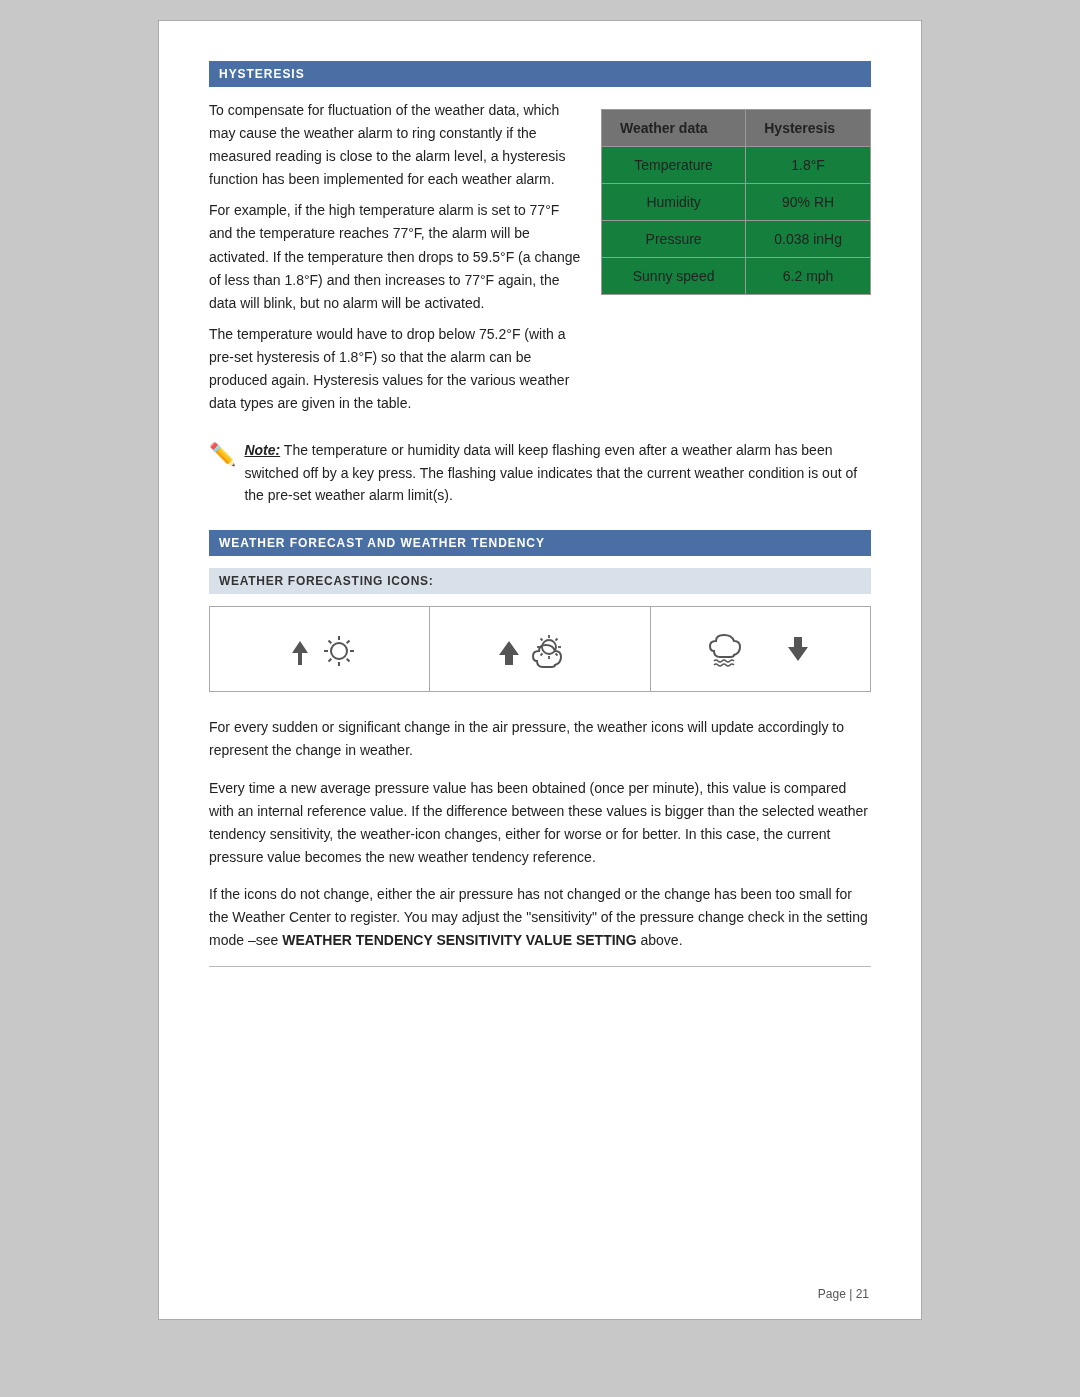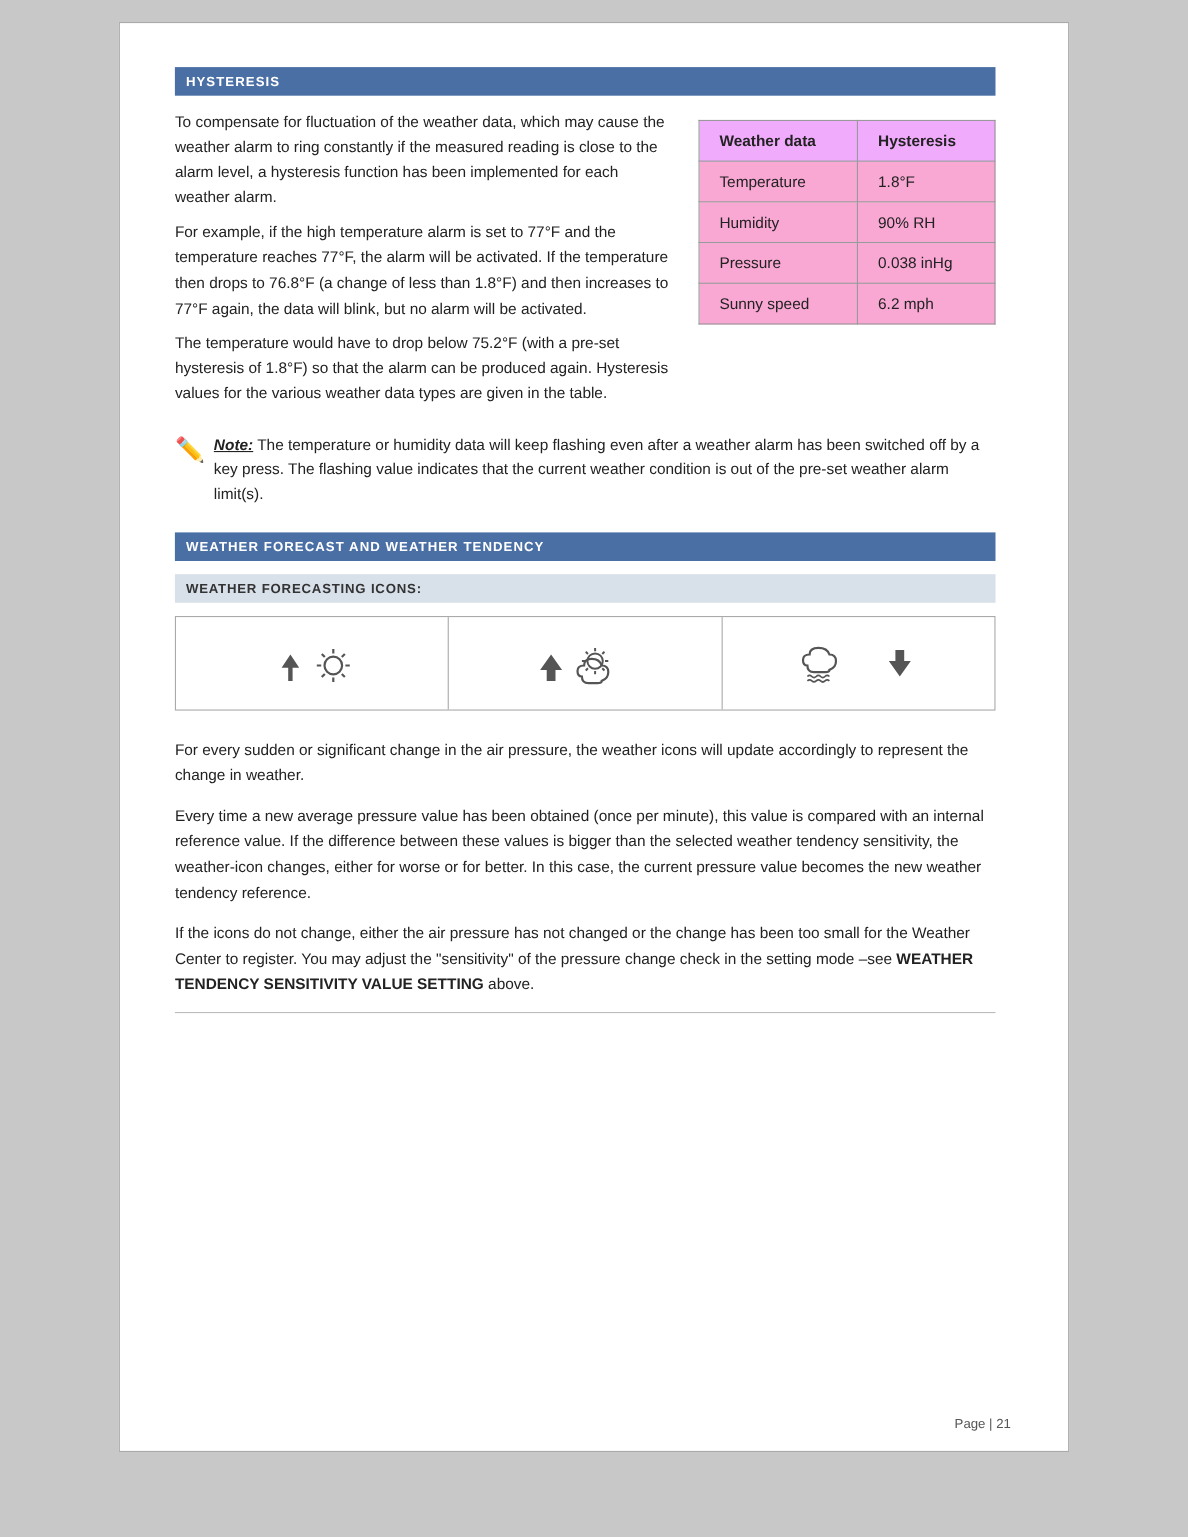--- a/index.html
+++ b/index.html
@@ -8,23 +8,23 @@
       display: flex;
       justify-content: center;
       align-items: flex-start;
       padding: 20px;
       font-family: 'Segoe UI', Arial, sans-serif;
       font-size: 14px;
       color: #222;
     }
     .page {
       background: #fff;
-      width: 864px;
+      width: 764px;
       min-height: 1300px;
-      padding: 40px 66px 40px 50px;
+      padding: 40px 50px 40px 50px;
       border: 1px solid #aaa;
       position: relative;
     }
 
     
     .section-header {
       background: #4a6fa5;
       color: #fff;
       font-weight: bold;
       font-size: 12px;
@@ -56,24 +56,25 @@
       margin-top: 10px;
     }
     .hysteresis-table th, .hysteresis-table td {
       border: 1px solid #999;
       padding: 10px 18px;
       text-align: left;
       font-size: 14px;
     }
     .hysteresis-table th {
       font-weight: bold;
-      background: #f0abfc;
+      background: #737373;
     }
     .hysteresis-table td {
-      background: #f9a8d4;
+      background: #15803d;
+      text-align: center;
     }
 
     
     .note-block {
       display: flex;
       gap: 8px;
       align-items: flex-start;
       margin-bottom: 24px;
       line-height: 1.6;
     }
@@ -175,21 +176,21 @@
 
 <div class="page">
 
   <div class="section-header">
     <span>HYSTERESIS</span>
   </div>
 
   <div class="hysteresis-content">
     <div class="hysteresis-text">
       <p class="body-text">To compensate for fluctuation of the weather data, which may cause the weather alarm to ring constantly if the measured reading is close to the alarm level, a hysteresis function has been implemented for each weather alarm.</p>
-      <p class="body-text">For example, if the high temperature alarm is set to 77°F and the temperature reaches 77°F, the alarm will be activated. If the temperature then drops to 76.8°F (a change of less than 1.8°F) and then increases to 77°F again, the data will blink, but no alarm will be activated.</p>
+      <p class="body-text">For example, if the high temperature alarm is set to 77°F and the temperature reaches 77°F, the alarm will be activated. If the temperature then drops to 59.5°F (a change of less than 1.8°F) and then increases to 77°F again, the data will blink, but no alarm will be activated.</p>
       <p class="body-text">The temperature would have to drop below 75.2°F (with a pre-set hysteresis of 1.8°F) so that the alarm can be produced again. Hysteresis values for the various weather data types are given in the table.</p>
     </div>
 
     <table class="hysteresis-table">
       <thead>
         <tr>
           <th>Weather data</th>
           <th>Hysteresis</th>
         </tr>
       </thead>

